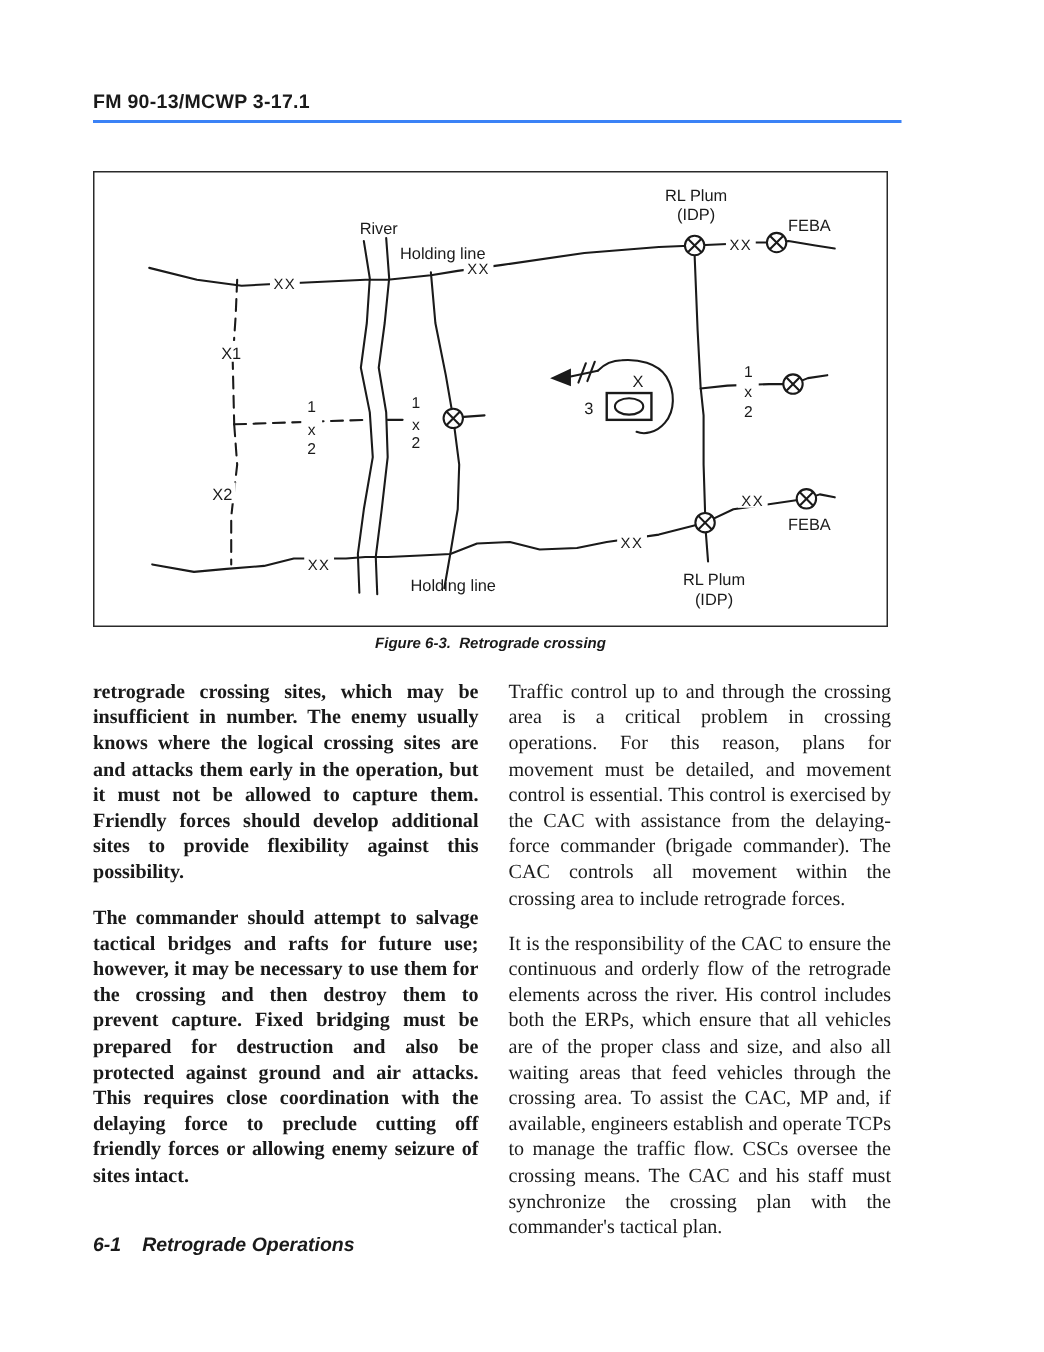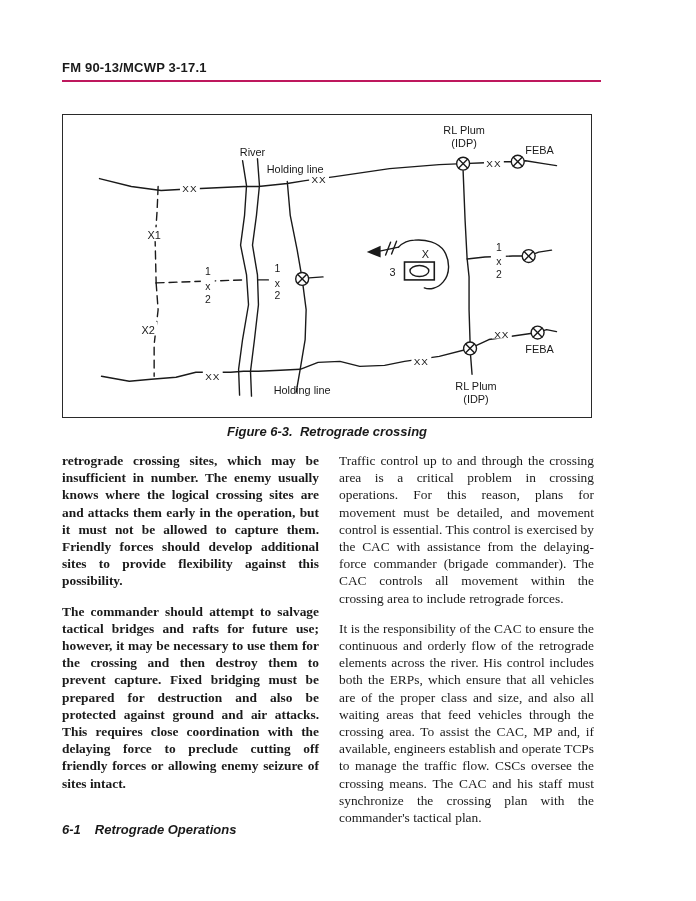--- a/index.html
+++ b/index.html
@@ -1,22 +1,22 @@
 <!DOCTYPE html>
 <html><head>
 <meta charset="utf-8">
 <style>
   html,body{margin:0;padding:0;background:#ffffff;}
   .page{position:relative;width:696px;height:901px;background:#ffffff;color:#1a1a1a;overflow:hidden;}
   .header{position:absolute;left:62px;top:60px;width:539px;font-family:"Liberation Sans",sans-serif;
-          font-weight:bold;font-size:13px;letter-spacing:.2px;padding-bottom:5px;border-bottom:2px solid #be185d;}
+          font-weight:bold;font-size:13px;letter-spacing:.2px;padding-bottom:5px;border-bottom:2px solid #3b82f6;}
   .figure-box{position:absolute;left:62px;top:114px;width:530px;height:304px;border:1.6px solid #2a2a2a;box-sizing:border-box;background:#fff;}
   .figure-box svg{display:block;width:100%;height:100%;}
   .caption{position:absolute;left:62px;top:424px;width:530px;text-align:center;
-           font-family:"Liberation Sans",sans-serif;font-weight:bold;font-style:italic;font-size:13px;white-space:pre-wrap;}
+           font-family:"Liberation Sans",sans-serif;font-weight:bold;font-style:italic;font-size:10px;white-space:pre-wrap;}
   .col{position:absolute;top:452px;font-family:"Liberation Serif",serif;font-size:13.4px;line-height:17.2px;text-align:justify;}
   .col p{margin:0 0 13px 0;}
   .col-left{left:62px;width:257px;font-weight:bold;}
   .col-right{left:339px;width:255px;}
   .footer{position:absolute;left:62px;top:822px;font-family:"Liberation Sans",sans-serif;
           font-weight:bold;font-style:italic;font-size:13px;}
   .footer .pn{margin-right:14px;}
   
   .ln{fill:none;stroke:#1a1a1a;stroke-width:1.4;stroke-linecap:round;stroke-linejoin:round;}
   .dash{stroke-dasharray:8 5;}

